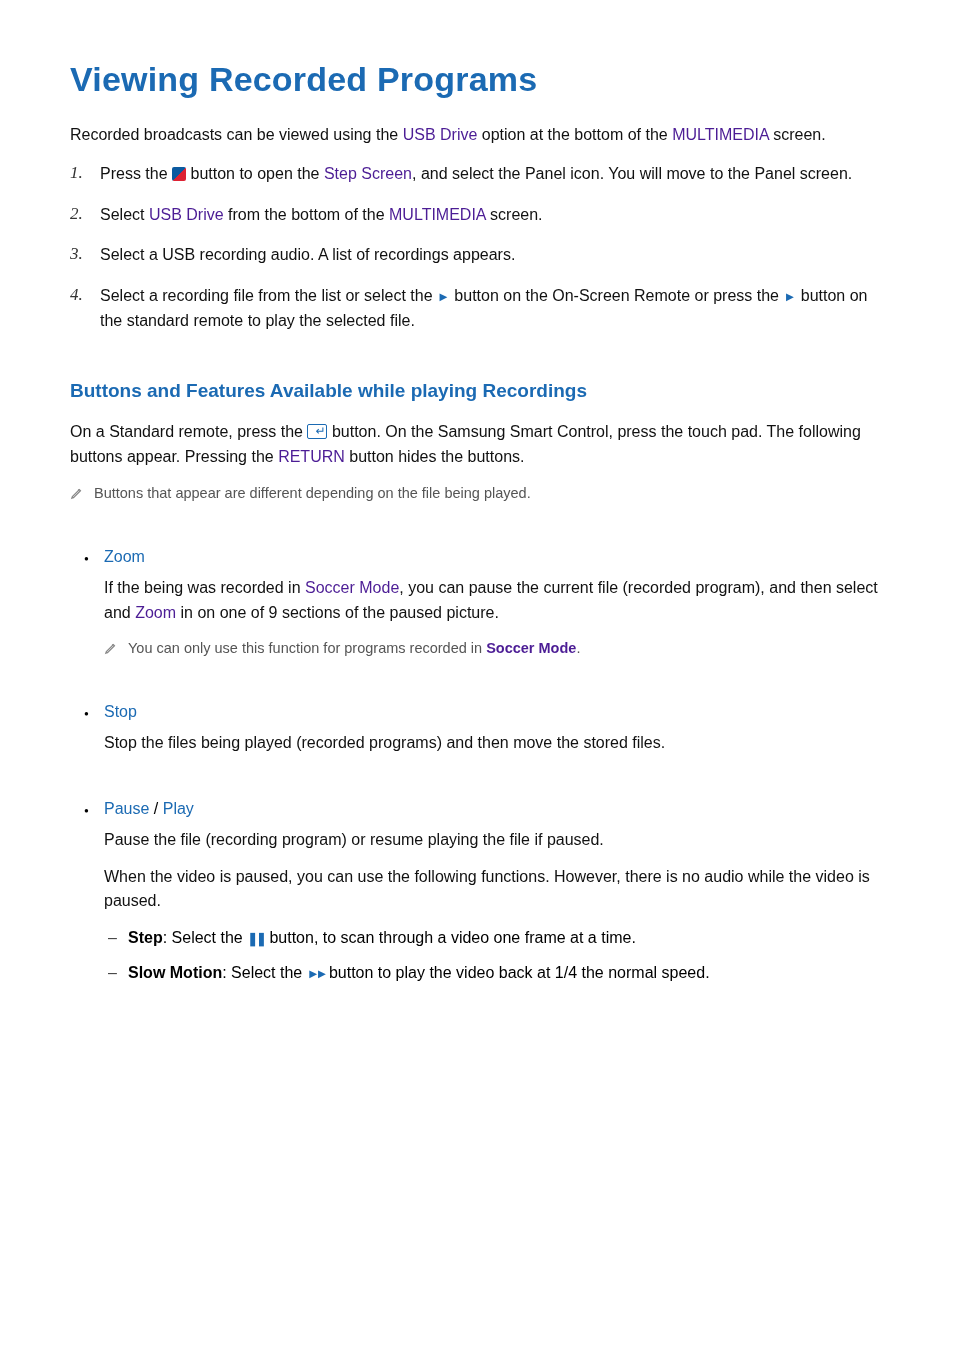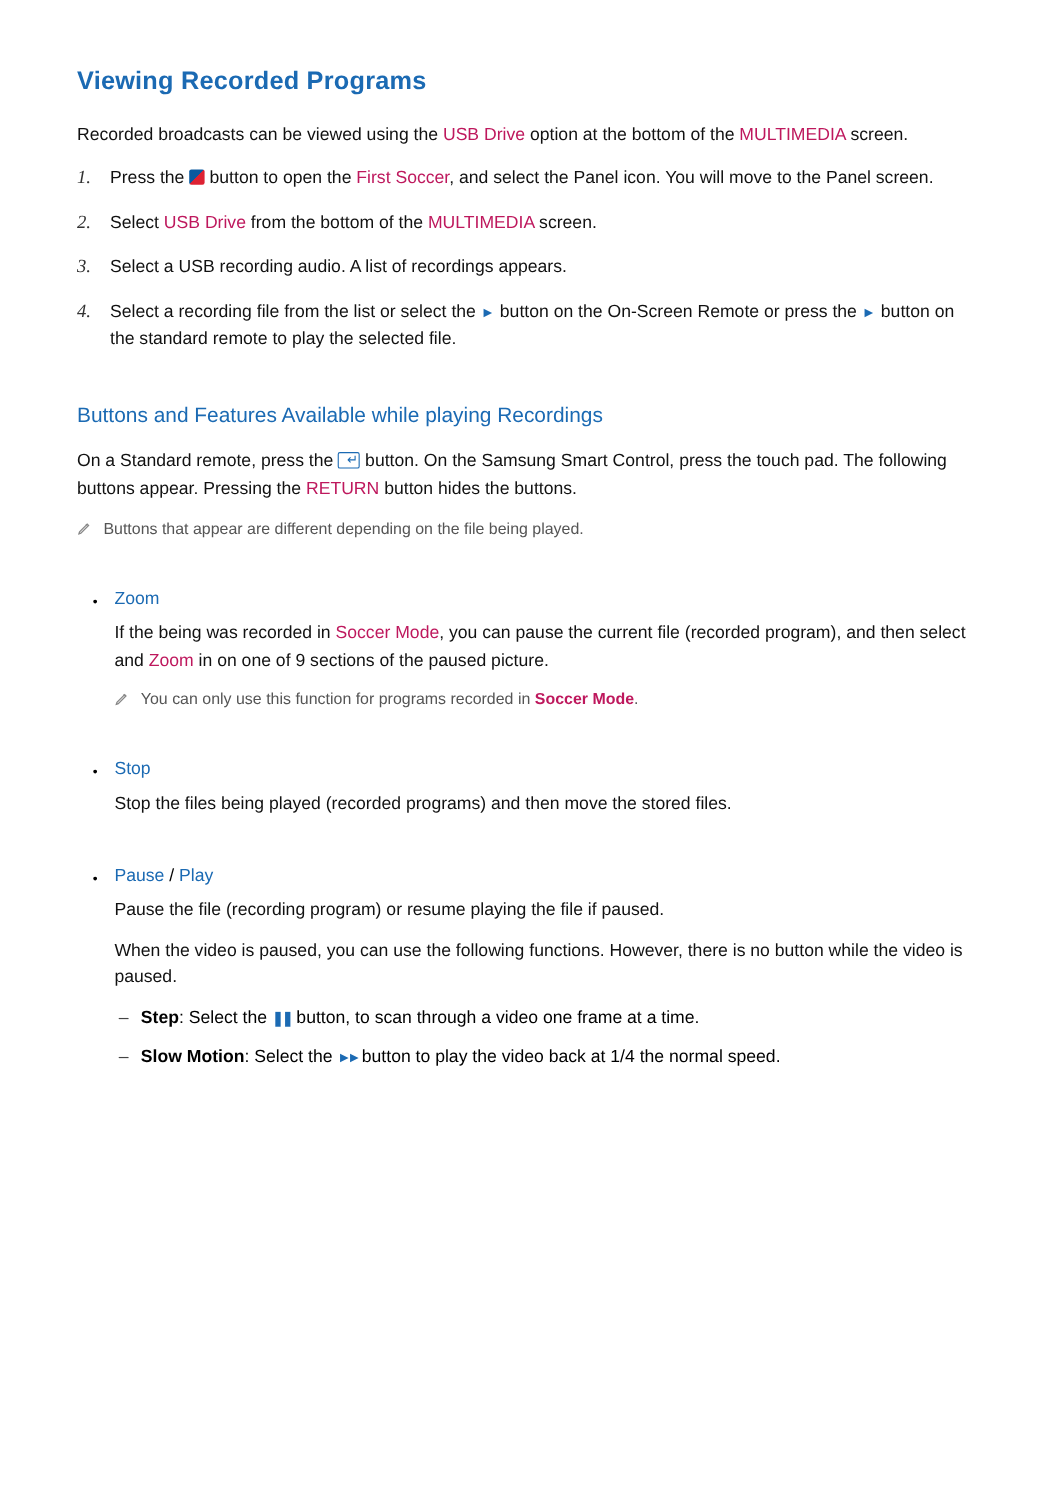--- a/index.html
+++ b/index.html
@@ -10,29 +10,29 @@
     color: #000;
   }
   .page {
     width: 954px;
     min-height: 1350px;
     box-sizing: border-box;
     padding: 60px 70px 60px 70px;
   }
   h1 {
     color: #1b6ab3;
-    font-size: 23px;
+    font-size: 34px;
     font-weight: bold;
     margin: 0 0 24px 0;
     letter-spacing: 0.2px;
   }
   h2 {
     color: #1b6ab3;
     font-size: 19px;
-    font-weight: normal;
+    font-weight: bold;
     margin: 46px 0 18px 0;
   }
   p {
     font-size: 16px;
     line-height: 1.55;
     margin: 0 0 14px 0;
     color: #111;
   }
   ol.steps {
     list-style: none;
@@ -52,21 +52,21 @@
     width: 30px;
     flex: none;
     padding-top: 1px;
   }
   .step-body {
     flex: 1;
     font-size: 16px;
     line-height: 1.55;
     color: #111;
   }
-  .hl { color: #be185d; }
+  .hl { color: #4c1d95; }
   .note-row {
     display: flex;
     align-items: flex-end;
     margin: 10px 0 10px 0;
   }
   .note-icon {
     flex: none;
     width: 24px;
     padding-top: 1px;
     color: #7a7a7a;
@@ -177,21 +177,21 @@
   <h1>Viewing Recorded Programs</h1>
 
   <p>
     <span>Recorded broadcasts can be viewed using the </span><span class="hl">USB Drive</span><span> option at the bottom of the </span><span class="hl">MULTIMEDIA</span><span> screen.</span>
   </p>
 
   <ol class="steps">
     <li>
       <span class="step-num">1.</span>
       <span class="step-body">
-        <span>Press the </span><span class="icon-inline icon-smarthub"></span><span> button to open the </span><span class="hl">First Soccer</span><span>, and select the Panel icon. You will move to the Panel screen.</span>
+        <span>Press the </span><span class="icon-inline icon-smarthub"></span><span> button to open the </span><span class="hl">Step Screen</span><span>, and select the Panel icon. You will move to the Panel screen.</span>
       </span>
     </li>
     <li>
       <span class="step-num">2.</span>
       <span class="step-body">
         <span>Select </span><span class="hl">USB Drive</span><span> from the bottom of the </span><span class="hl">MULTIMEDIA</span><span> screen.</span>
       </span>
     </li>
     <li>
       <span class="step-num">3.</span>
@@ -246,21 +246,21 @@
     <li>
       <span class="bullet-title">Stop</span>
       <div class="bullet-body">Stop the files being played (recorded programs) and then move the stored files.</div>
     </li>
 
     <li>
       <span class="bullet-title">
         <span>Pause</span><span style="color:#000"> / </span><span>Play</span>
       </span>
       <div class="bullet-body">Pause the file (recording program) or resume playing the file if paused.</div>
-      <div class="bullet-body">When the video is paused, you can use the following functions. However, there is no button while the video is paused.</div>
+      <div class="bullet-body">When the video is paused, you can use the following functions. However, there is no audio while the video is paused.</div>
       <ul class="dash-list">
         <li>
           <span class="bold">Step</span><span>: Select the </span><span class="pause-icon">❚❚</span><span> button, to scan through a video one frame at a time.</span>
         </li>
         <li>
           <span class="bold">Slow Motion</span><span>: Select the </span><span class="ff-icon">►►</span><span> button to play the video back at 1/4 the normal speed.</span>
         </li>
       </ul>
     </li>
 

